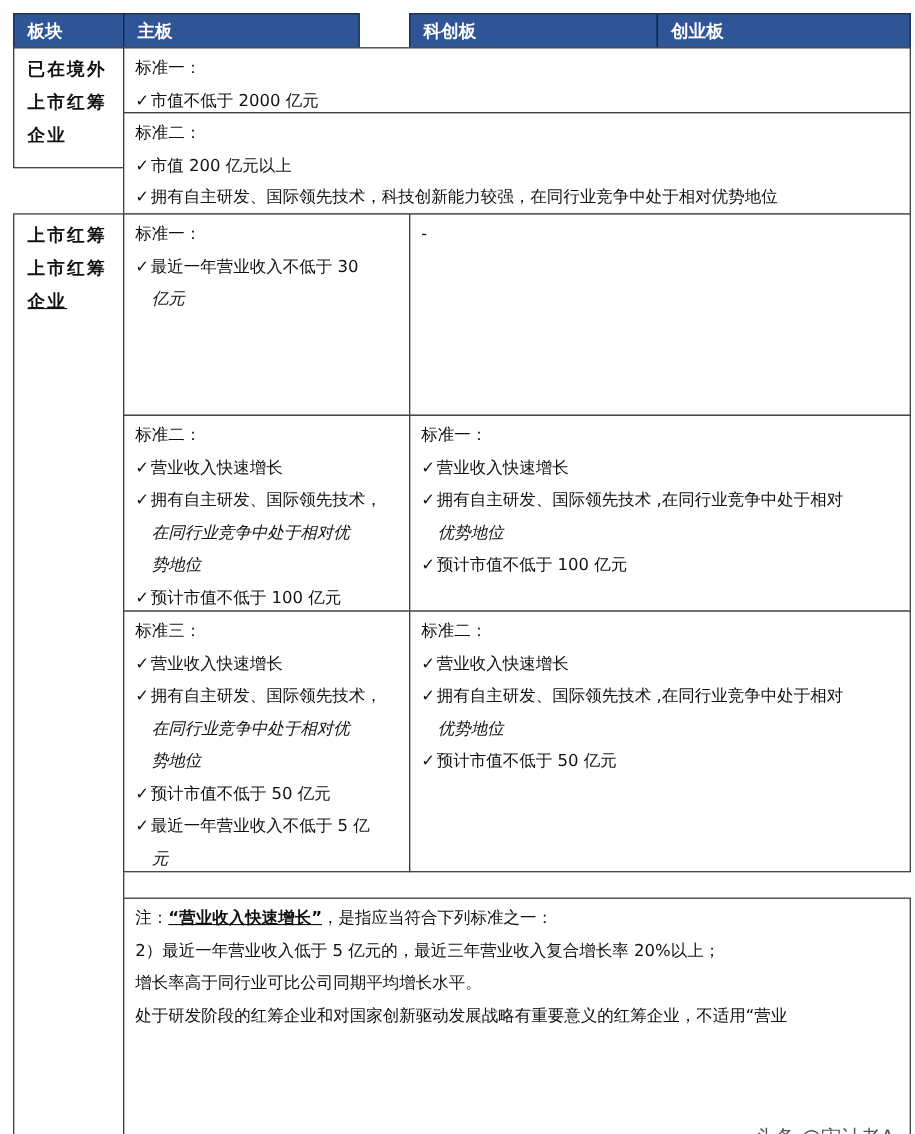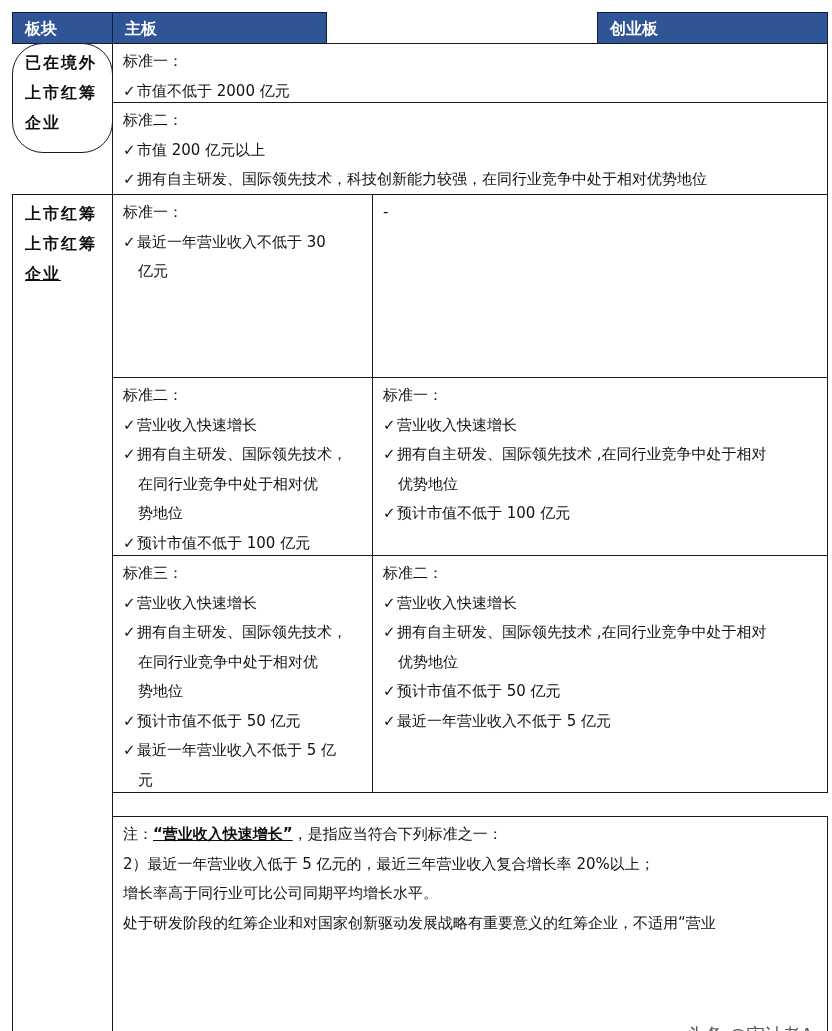--- a/index.html
+++ b/index.html
@@ -8,34 +8,35 @@
   .tbl { position: absolute; left: 12px; top: 0; width: 816px; height: 1022px; }
   .cell { position: absolute; box-sizing: border-box; border: 1.5px solid #1a1a1a; background: #fff; margin-top: 12px; }
   .hdr { background: #2f5597; color: #fff; font-weight: bold; font-size: 16px;
          padding: 6px 10px 0 12px; border-color: #0f1f3d; height: 32px; top: 0; }
   .rowlabel { font-weight: bold; font-size: 16px; line-height: 30px; padding: 4px 8px 0 12px;
               letter-spacing: 2px; }
   .rowlabel .u { text-decoration: underline; }
   .body { font-size: 15px; line-height: 29.5px; padding: 3px 8px 0 10px; }
   .line { white-space: nowrap; }
   .chk { display: inline-block; width: 14px; }
-  .indent { padding-left: 15px; }
+  .indent { padding-left: 15px; font-style: italic; }
   .note-title { font-weight: bold; text-decoration: underline; }
   .watermark { position: absolute; right: 14px; bottom: 8px; font-size: 18px; color: #555; }
 </style>
 </head>
 <body>
 
 <div class="tbl">
 
   <div class="cell hdr" style="left:0;width:101px;"><span>板块</span></div>
   <div class="cell hdr" style="left:100px;width:215px;"><span>主板</span></div>
+  <div class="cell hdr" style="left:360px;width:226px;"><span>科创板</span></div>
   <div class="cell hdr" style="left:585px;width:231px;"><span>创业板</span></div>
 
-  <div class="cell rowlabel" style="left:0;top:31px;width:101px;height:110px;border-radius:31px;">
+  <div class="cell rowlabel" style="left:0;top:31px;width:101px;height:110px;">
     <div>已在境外</div>
     <div>上市红筹</div>
     <div>企业</div>
   </div>
 
   <div class="cell body" style="left:100px;top:31px;width:716px;height:60px;">
     <div class="line">标准一：</div>
     <div class="line"><span class="chk">✓</span><span>市值不低于 2000 亿元</span></div>
   </div>
 
@@ -88,21 +89,20 @@
     <div class="line"><span class="chk">✓</span><span>最近一年营业收入不低于 5 亿</span></div>
     <div class="line indent">元</div>
   </div>
 
   <div class="cell body" style="left:360px;top:543px;width:456px;height:238px;">
     <div class="line">标准二：</div>
     <div class="line"><span class="chk">✓</span><span>营业收入快速增长</span></div>
     <div class="line"><span class="chk">✓</span><span>拥有自主研发、国际领先技术 ,在同行业竞争中处于相对</span></div>
     <div class="line indent">优势地位</div>
     <div class="line"><span class="chk">✓</span><span>预计市值不低于 50 亿元</span></div>
-    <div class="line"><span class="chk">✓</span><span>最近一年营业收入不低于 5 亿元</span></div>
   </div>
 
   <div class="cell body" style="left:100px;top:804px;width:716px;height:242px;">
     <div class="line"><span>注：</span><span class="note-title">“营业收入快速增长”</span><span>，是指应当符合下列标准之一：</span></div>
     <div class="line">2）最近一年营业收入低于 5 亿元的，最近三年营业收入复合增长率 20%以上；</div>
     <div class="line">增长率高于同行业可比公司同期平均增长水平。</div>
     <div class="line">处于研发阶段的红筹企业和对国家创新驱动发展战略有重要意义的红筹企业，不适用“营业</div>
     <div class="watermark">头条 @审计老A</div>
   </div>
 

